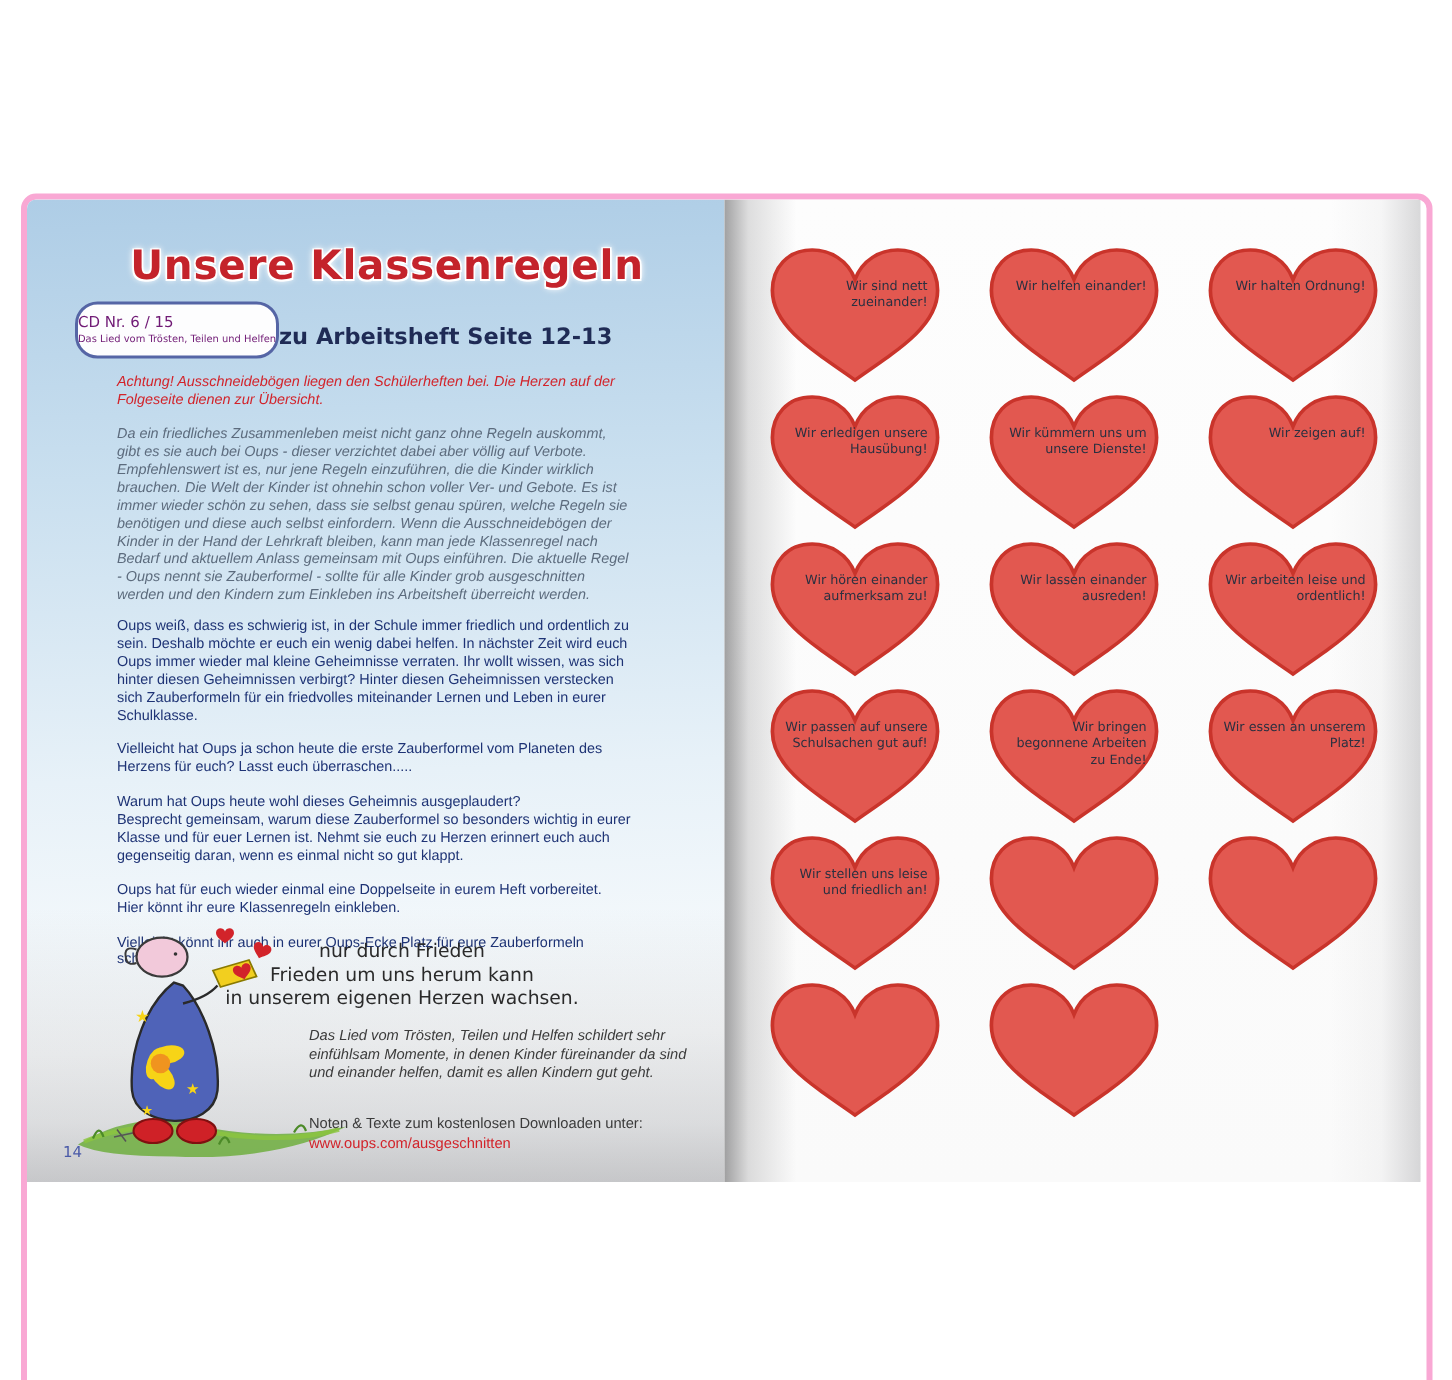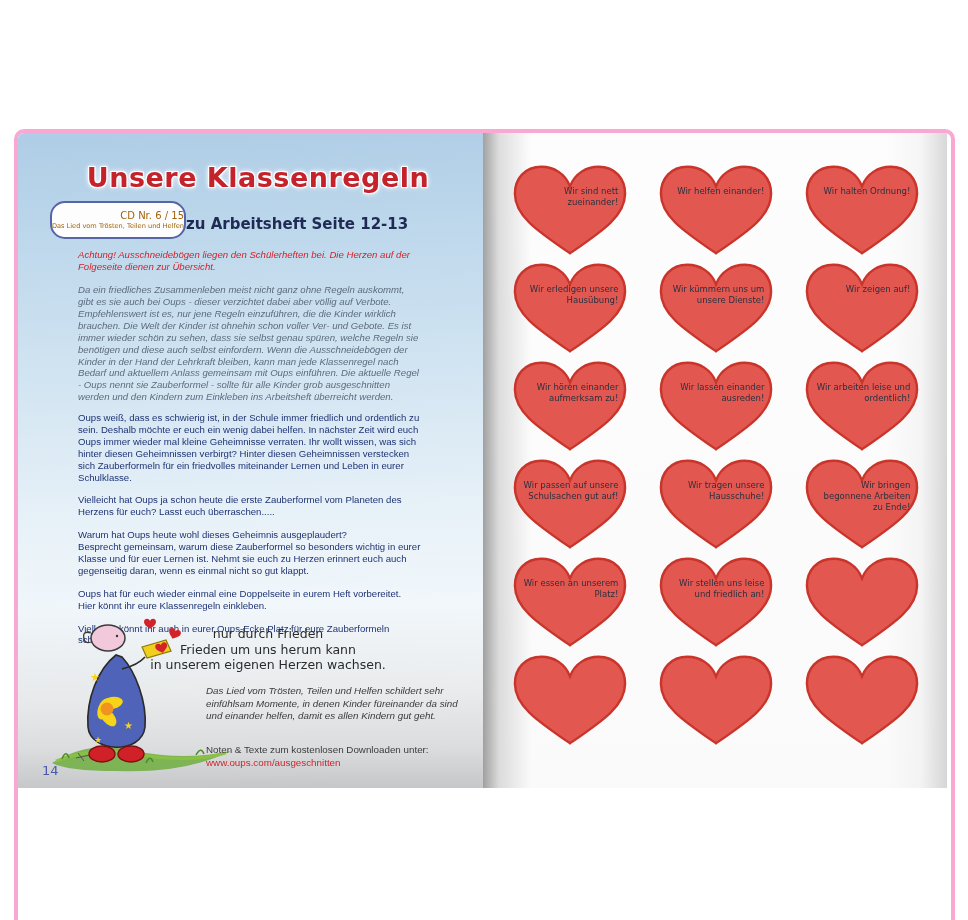--- a/index.html
+++ b/index.html
@@ -23,22 +23,22 @@
   }
 
   
   .title { position:absolute; left:55px; top:29px; width:370px; text-align:center;
     font-family:"DejaVu Sans", sans-serif; font-size:27px; font-weight:bold; letter-spacing:.5px;
     color:var(--title-red,#c4232b);
     text-shadow:0 0 2px #fff,0 0 4px #fff,0 0 6px #fff,1px 1px 0 #fff,-1px -1px 0 #fff,1px -1px 0 #fff,-1px 1px 0 #fff; }
 
   .cd-badge { position:absolute; left:32px; top:68px; width:136px; height:38px;
     background:#fdfdfe; border:2px solid #5565a5; border-radius:15px;
-    display:flex; flex-direction:column; align-items:flex-end; justify-content:center;
-    font-family:"DejaVu Sans", sans-serif; color:#a16207; }
+    display:flex; flex-direction:column; align-items:flex-start; justify-content:center;
+    font-family:"DejaVu Sans", sans-serif; color:#701a75; }
   .cd-badge .l1 { font-size:10px; }
   .cd-badge .l2 { font-size:6.6px; margin-top:1px; white-space:nowrap; }
 
   .subtitle { position:absolute; left:168px; top:82px; width:260px;
     font-family:"DejaVu Sans", sans-serif; font-size:15px; font-weight:bold; color:#1f2b55; }
 
   .textcol { position:absolute; left:60px; top:116px; width:344px; }
   .notice { font-size:9.6px; font-style:italic; color:var(--link-red,#d2232a);
             line-height:1.26; margin-bottom:11px; }
   .intro  { font-size:9.6px; font-style:italic; color:var(--intro-gray,#5c6b7d);
@@ -49,21 +49,21 @@
   .quote { position:absolute; left:100px; top:493px; width:300px; text-align:center;
     font-family:"DejaVu Sans", sans-serif; font-size:12.5px; color:#2a2a2a; line-height:1.25; }
 
   .song-note { position:absolute; left:188px; top:552px; width:262px;
     font-size:9.8px; font-style:italic; color:#3b3b3b; line-height:1.3; }
   .download { position:absolute; left:188px; top:610px; width:262px;
     font-size:9.8px; color:#3b3b3b; line-height:1.35; }
   .download .url { color:var(--link-red,#d2232a); }
 
   .pagenum { position:absolute; left:24px; top:630px;
-    font-family:"DejaVu Sans", sans-serif; font-size:13px; color:#4a5aa8; }
+    font-family:"DejaVu Sans", sans-serif; font-size:10px; color:#4a5aa8; }
 
   .oups { position:absolute; left:28px; top:478px; width:200px; height:172px; }
 
   
   .hearts-grid { position:absolute; left:28px; top:30px;
     display:grid; grid-template-columns:repeat(3,118px); column-gap:28px; row-gap:3px; }
   .heart-cell { position:relative; width:118px; height:95px; }
   .heart-shape { position:absolute; left:0; top:0; width:118px; height:95px; }
   .heart-shape path { fill:var(--heart-fill,#e25850); stroke:var(--heart-stroke,#c9342b); stroke-width:2.5; }
   .heart-text { position:absolute; left:9%; right:9%; top:24%;
@@ -222,26 +222,20 @@
     <div class="heart-text">Wir arbeiten leise und ordentlich!</div>
   </div>
 
   <div class="heart-cell">
     <svg class="heart-shape" viewBox="0 0 120 102" preserveAspectRatio="none">
       <path d="M60 25 C55 11 43 4 31 4 C14 4 4 17 4 33 C4 57 27 73 60 97 C93 73 116 57 116 33 C116 17 106 4 89 4 C77 4 65 11 60 25 Z"></path>
     </svg>
     <div class="heart-text">Wir passen auf unsere Schulsachen gut auf!</div>
   </div>
 
-  <div class="heart-cell">
-    <svg class="heart-shape" viewBox="0 0 120 102" preserveAspectRatio="none">
-      <path d="M60 25 C55 11 43 4 31 4 C14 4 4 17 4 33 C4 57 27 73 60 97 C93 73 116 57 116 33 C116 17 106 4 89 4 C77 4 65 11 60 25 Z"></path>
-    </svg>
-    <div class="heart-text">Wir tragen unsere Hausschuhe!</div>
-  </div>
 
   <div class="heart-cell">
     <svg class="heart-shape" viewBox="0 0 120 102" preserveAspectRatio="none">
       <path d="M60 25 C55 11 43 4 31 4 C14 4 4 17 4 33 C4 57 27 73 60 97 C93 73 116 57 116 33 C116 17 106 4 89 4 C77 4 65 11 60 25 Z"></path>
     </svg>
     <div class="heart-text">Wir bringen begonnene Arbeiten zu Ende!</div>
   </div>
 
   <div class="heart-cell">
     <svg class="heart-shape" viewBox="0 0 120 102" preserveAspectRatio="none">

